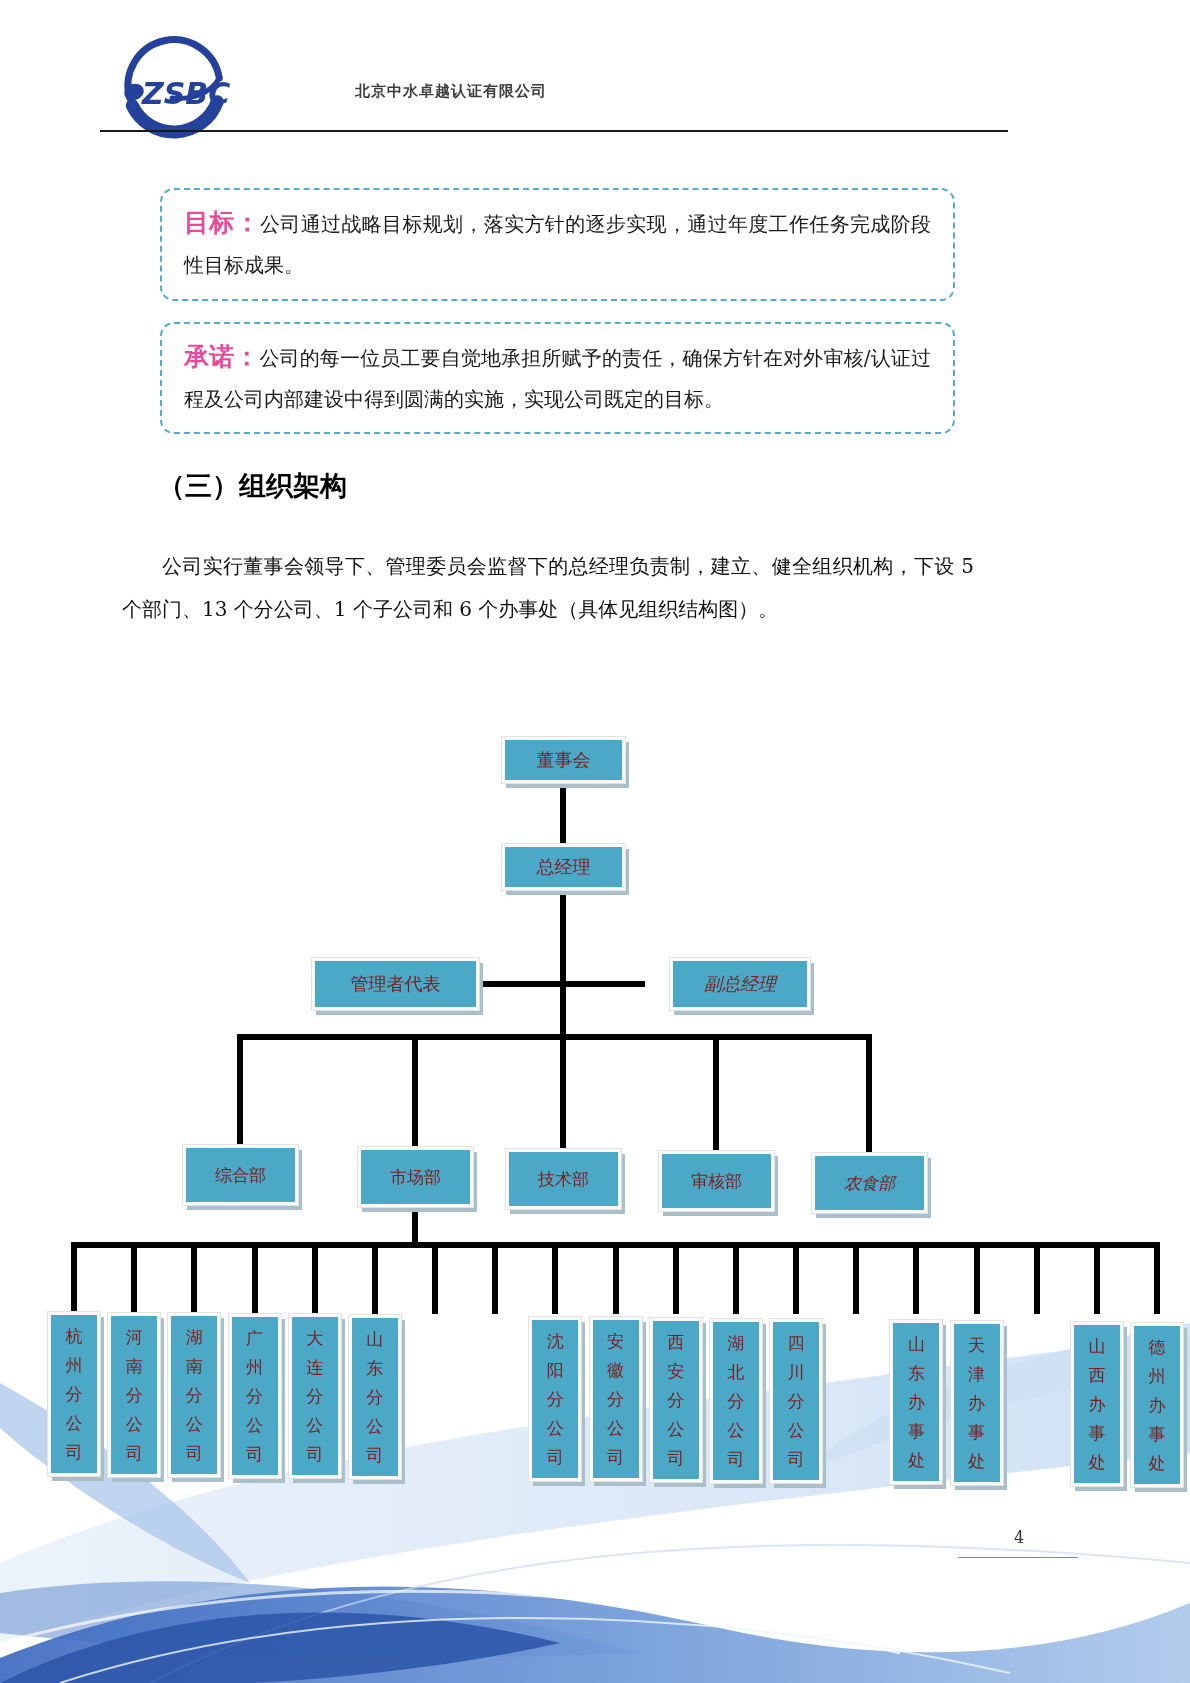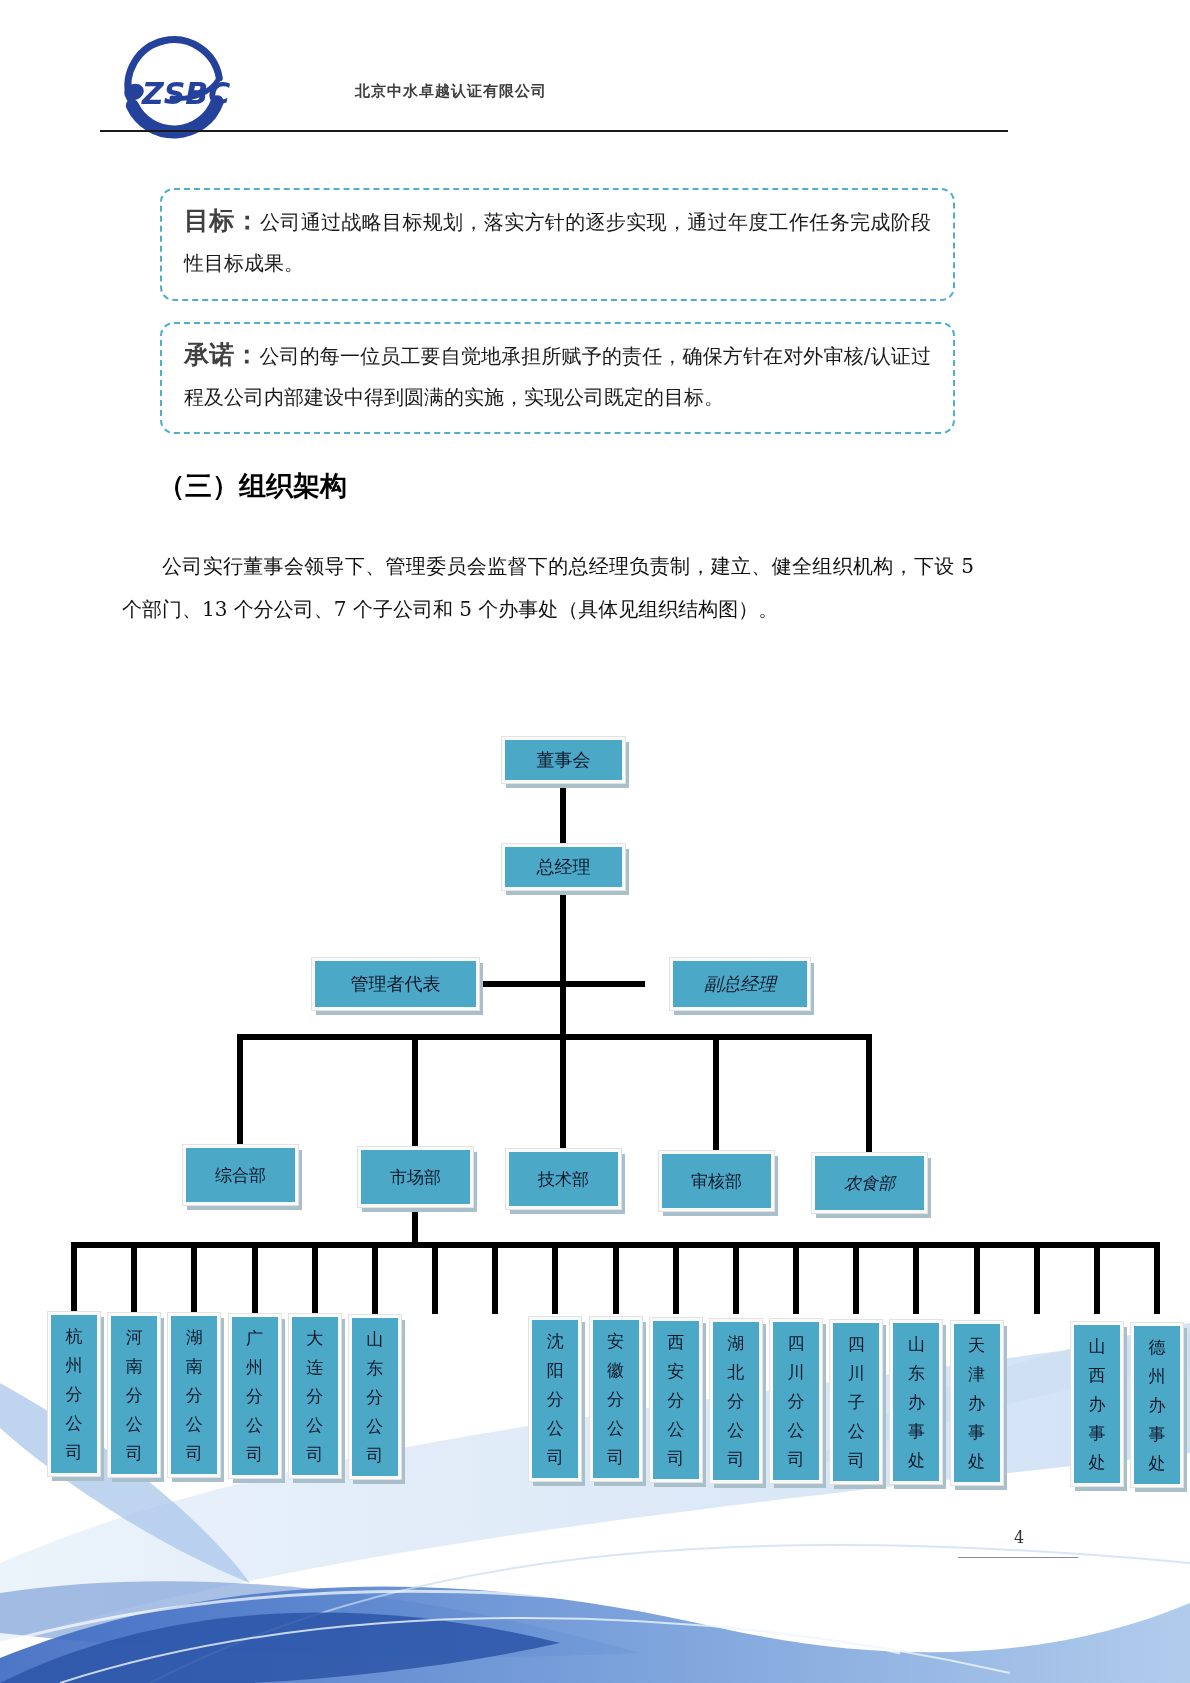--- a/index.html
+++ b/index.html
@@ -11,32 +11,32 @@
   .company-name{position:absolute;left:355px;top:82px;z-index:4;
     font-family:Liberation Sans, sans-serif;font-weight:bold;font-size:15px;color:#3d3d3d;letter-spacing:1px;}
   .header-rule{position:absolute;left:100px;top:130px;width:908px;height:2px;background:#1a1a1a;z-index:4;}
 
   
   .callout{position:absolute;left:160px;width:795px;box-sizing:border-box;
     border:2px dashed #4FAECB;border-radius:14px;padding:12px 22px;background:#fff;z-index:4;}
   #callout-goal{top:188px;height:113px;}
   #callout-commit{top:322px;height:112px;}
   .callout p{margin:0;font-size:20px;line-height:41px;color:#1a1a1a;text-align:justify;}
-  .co-label{font-family:Liberation Mono, monospace;font-weight:bold;font-size:25px;color:#404040;}
+  .co-label{font-family:Liberation Sans, sans-serif;font-weight:bold;font-size:25px;color:#ec4899;}
 
   
   .section-heading{position:absolute;left:158px;top:468px;z-index:4;
     font-family:"DejaVu Sans",sans-serif;font-weight:bold;font-size:27px;color:#000;}
   .body-para{position:absolute;left:122px;top:545px;width:852px;margin:0;z-index:4;
     font-size:20px;line-height:43px;color:#111;text-indent:2em;text-align:justify;}
 
   
   .line{position:absolute;background:#000;z-index:2;}
   .node{position:absolute;background:#4BA8C6;border:3px solid #fafafa;box-sizing:content-box;
-    box-shadow:0 0 0 1px #e2e2e2,4px 5px 0 #a9c0cb;color:#0f172a;text-align:center;z-index:3;}
+    box-shadow:0 0 0 1px #e2e2e2,4px 5px 0 #a9c0cb;color:#7f1d1d;text-align:center;z-index:3;}
   .node-lg{width:117px;height:40px;line-height:40px;font-size:18px;}
   #node-board{left:502px;top:737px;}
   #node-gm{left:502px;top:844px;}
   #node-rep{left:312px;top:958px;width:161px;height:46px;line-height:46px;font-size:18px;}
   #node-dgm{left:670px;top:958px;width:134px;height:46px;line-height:46px;font-size:18px;font-style:italic;}
   .dept{width:109px;height:54px;line-height:54px;font-size:17px;}
   .branch{width:46px;height:158px;display:flex;justify-content:center;
     left:calc(48px + var(--i)*60.17px);top:calc(1312px + var(--i)*0.6px);}
   .branch span{display:block;width:18px;word-break:break-all;font-size:17px;line-height:29px;
     margin-top:7px;text-align:center;}
@@ -63,21 +63,21 @@
   <div class="header-rule"></div>
 
   <div class="callout" id="callout-goal">
     <p><span class="co-label">目标：</span><span>公司通过战略目标规划，落实方针的逐步实现，通过年度工作任务完成阶段性目标成果。</span></p>
   </div>
   <div class="callout" id="callout-commit">
     <p><span class="co-label">承诺：</span><span>公司的每一位员工要自觉地承担所赋予的责任，确保方针在对外审核/认证过程及公司内部建设中得到圆满的实施，实现公司既定的目标。</span></p>
   </div>
 
   <div class="section-heading">（三）组织架构</div>
-  <p class="body-para">公司实行董事会领导下、管理委员会监督下的总经理负责制，建立、健全组织机构，下设 5 个部门、13 个分公司、7 个子公司和 5 个办事处（具体见组织结构图）。</p>
+  <p class="body-para">公司实行董事会领导下、管理委员会监督下的总经理负责制，建立、健全组织机构，下设 5 个部门、13 个分公司、1 个子公司和 6 个办事处（具体见组织结构图）。</p>
 
   <div class="line" style="left:560px;top:781px;width:6px;height:65px;"></div>
   <div class="line" style="left:560px;top:888px;width:6px;height:148px;"></div>
   <div class="line" style="left:476px;top:981px;width:169px;height:6px;"></div>
   <div class="line" style="left:237px;top:1034px;width:635px;height:6px;"></div>
   <div class="line" style="left:237px;top:1040px;width:6px;height:116px;"></div>
   <div class="line" style="left:412px;top:1040px;width:6px;height:116px;"></div>
   <div class="line" style="left:560px;top:1040px;width:6px;height:116px;"></div>
   <div class="line" style="left:713px;top:1040px;width:6px;height:116px;"></div>
   <div class="line" style="left:866px;top:1040px;width:6px;height:116px;"></div>
@@ -140,23 +140,20 @@
     </div>
   <div class="node branch" style="--i:10">
       <span>西安分公司</span>
     </div>
   <div class="node branch" style="--i:11">
       <span>湖北分公司</span>
     </div>
   <div class="node branch" style="--i:12">
       <span>四川分公司</span>
     </div>
-  <div class="node branch" style="--i:13">
-      <span>四川子公司</span>
-    </div>
   <div class="node branch" style="--i:14">
       <span>山东办事处</span>
     </div>
   <div class="node branch" style="--i:15">
       <span>天津办事处</span>
     </div>
   <div class="node branch" style="--i:17">
       <span>山西办事处</span>
     </div>
   <div class="node branch" style="--i:18">

